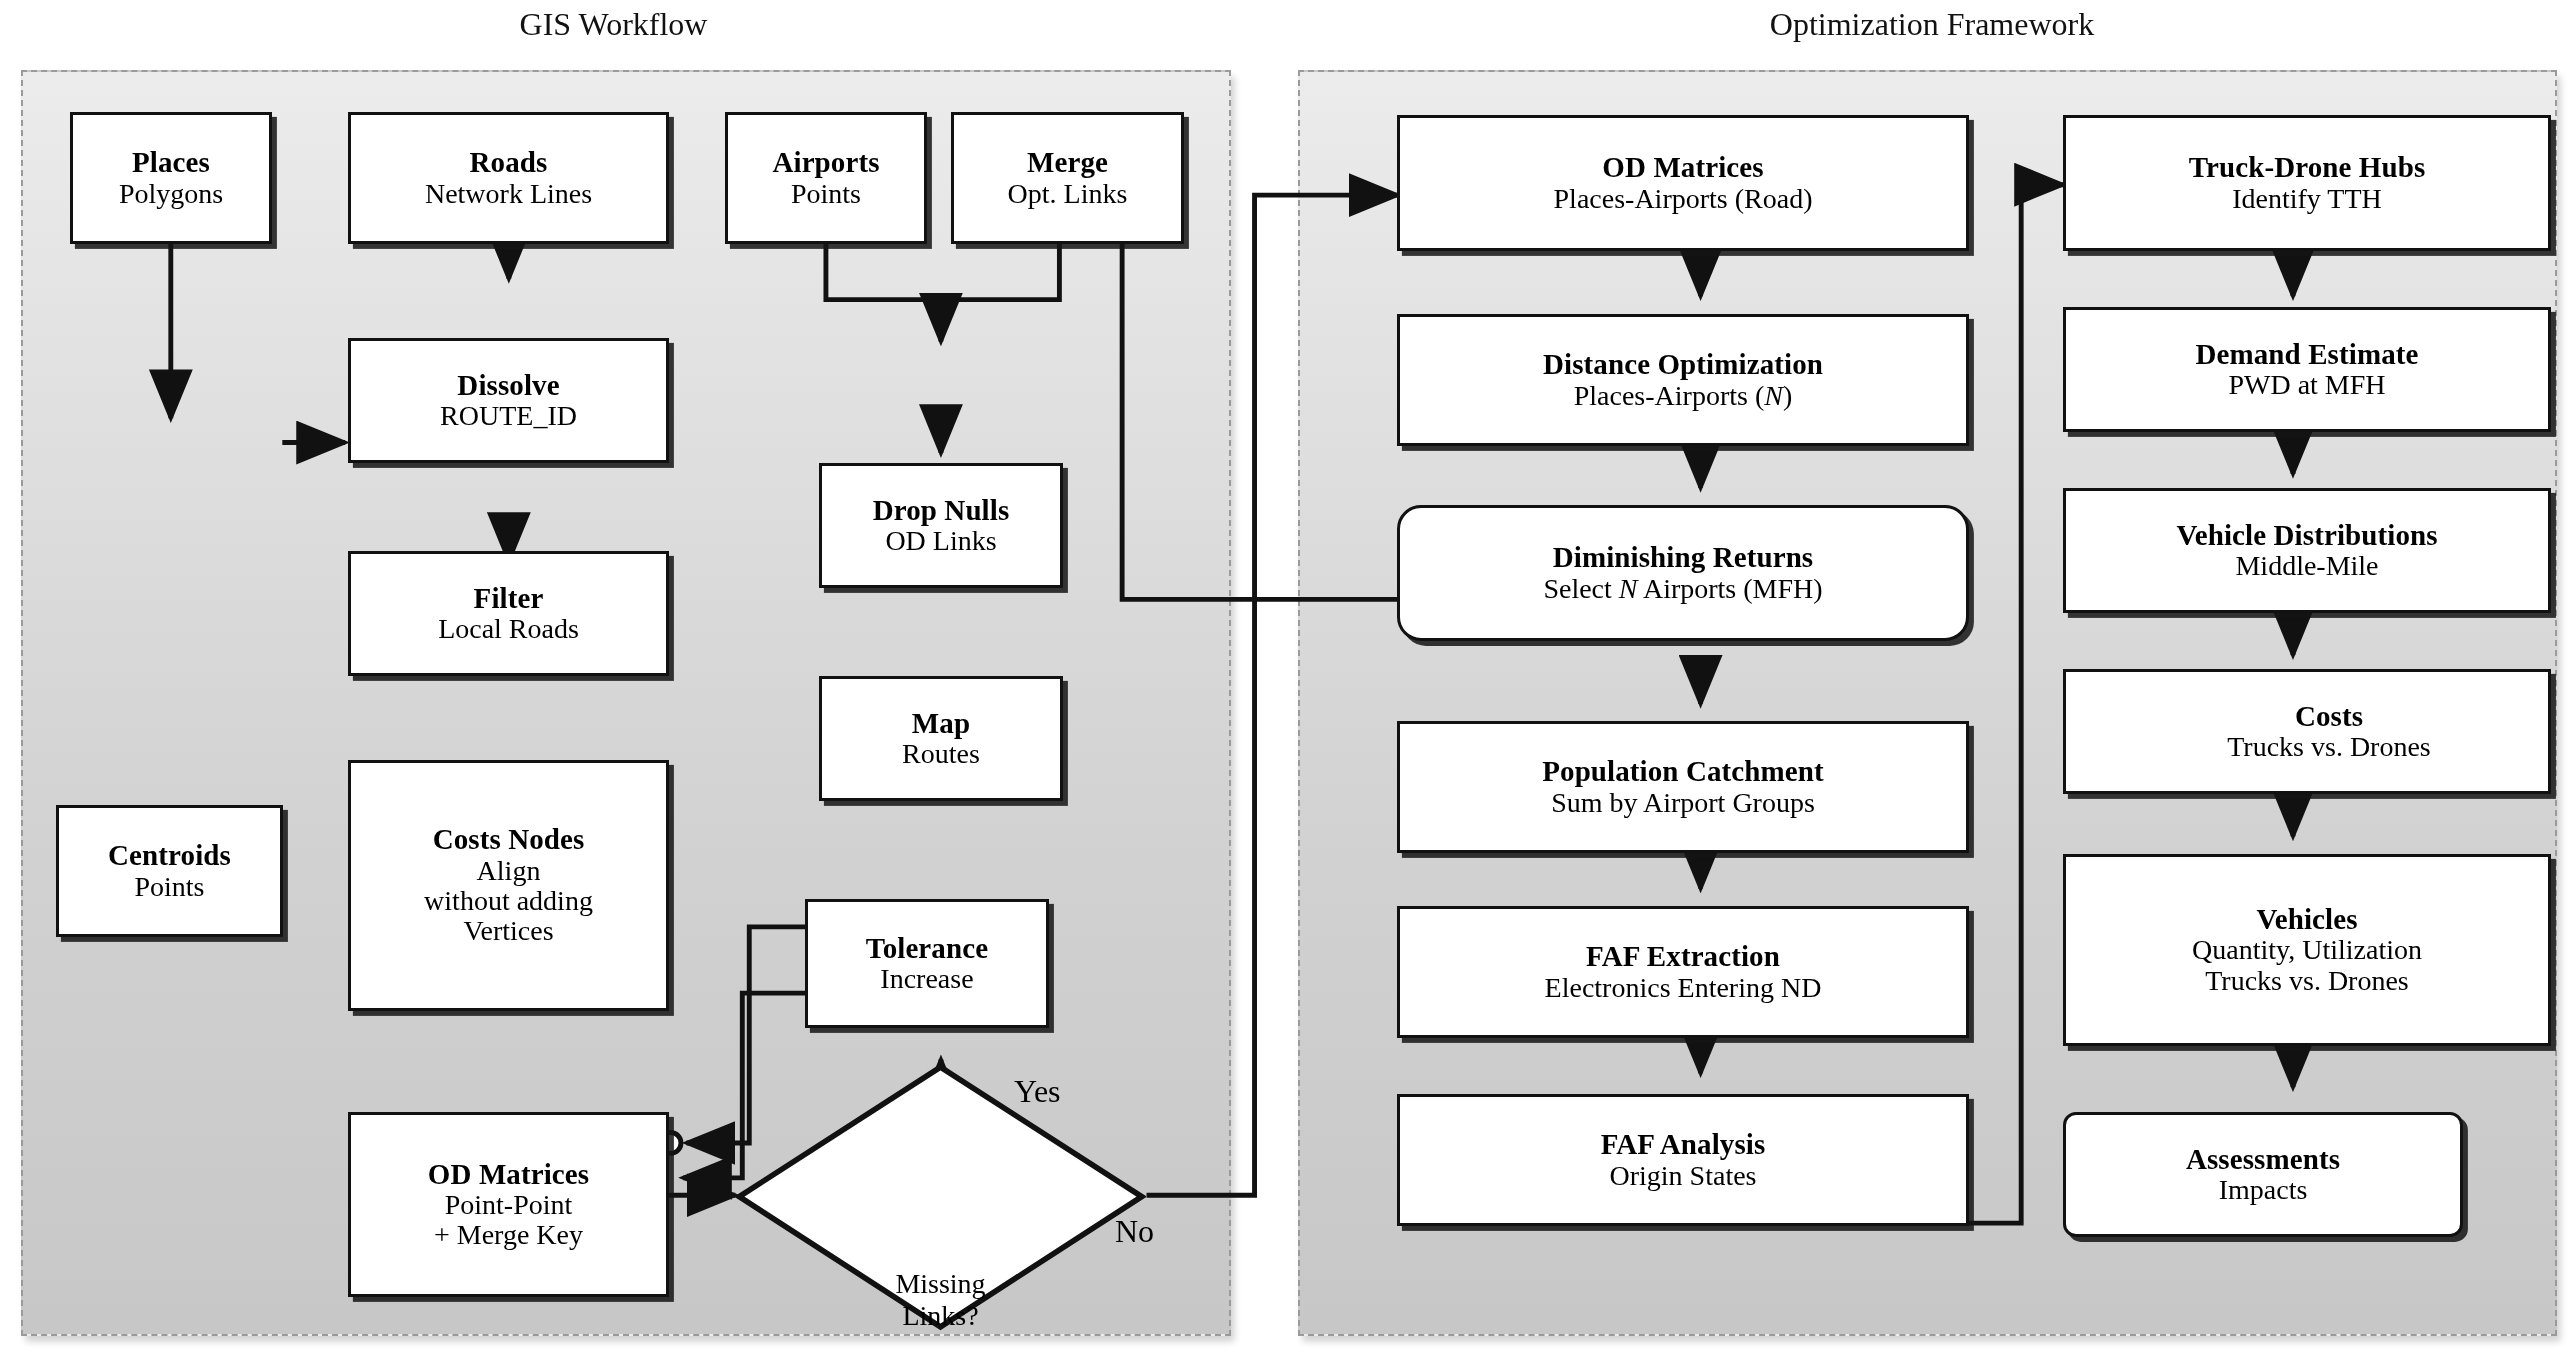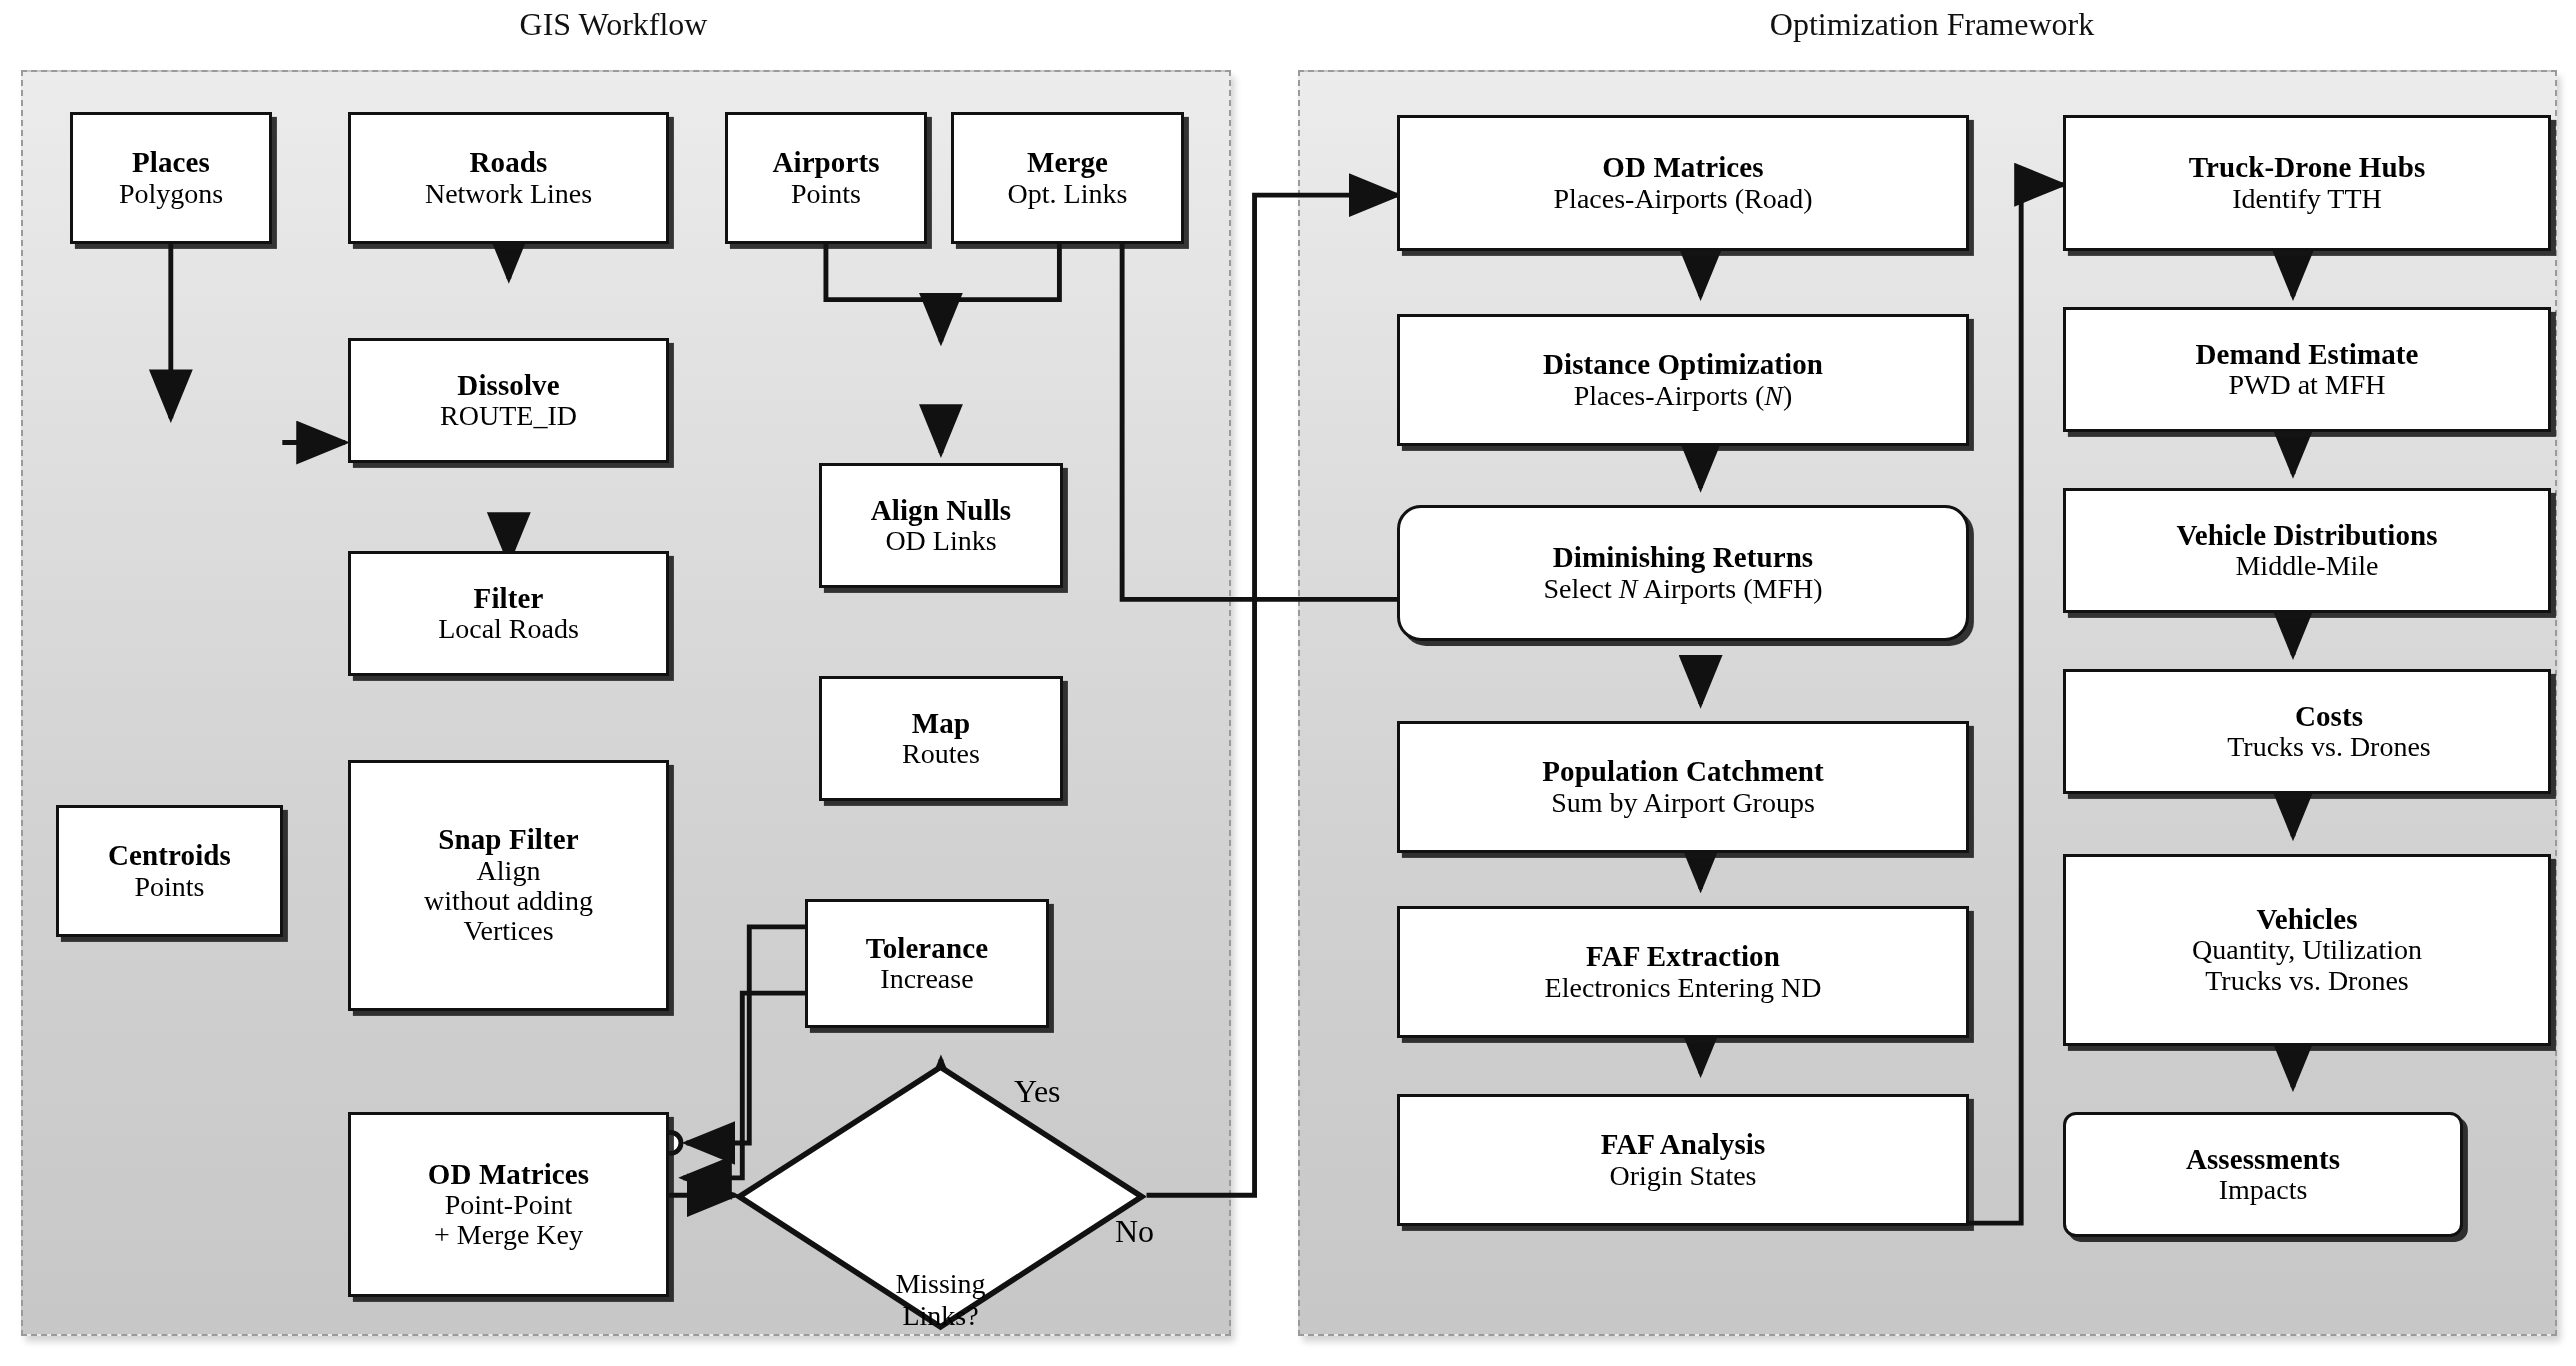--- a/index.html
+++ b/index.html
@@ -130,41 +130,41 @@
     <div class="t">Merge</div>
     <div class="s">Opt. Links</div>
   </div>
 
   <div class="node" style="left:348px;top:338px;width:321px;height:125px;">
     <div class="t">Dissolve</div>
     <div class="s">ROUTE_ID</div>
   </div>
 
   <div class="node" style="left:819px;top:463px;width:244px;height:125px;">
-    <div class="t">Align Nulls</div>
+    <div class="t">Drop Nulls</div>
     <div class="s">OD Links</div>
   </div>
 
   <div class="node" style="left:348px;top:551px;width:321px;height:125px;">
     <div class="t">Filter</div>
     <div class="s">Local Roads</div>
   </div>
 
   <div class="node" style="left:819px;top:676px;width:244px;height:125px;">
     <div class="t">Map</div>
     <div class="s">Routes</div>
   </div>
 
   <div class="node" style="left:56px;top:805px;width:227px;height:132px;">
     <div class="t">Centroids</div>
     <div class="s">Points</div>
   </div>
 
   <div class="node" style="left:348px;top:760px;width:321px;height:251px;">
-    <div class="t">Snap Filter</div>
+    <div class="t">Costs Nodes</div>
     <div class="s">Align</div>
     <div class="s">without adding</div>
     <div class="s">Vertices</div>
   </div>
 
   <div class="node" style="left:805px;top:899px;width:244px;height:129px;">
     <div class="t">Tolerance</div>
     <div class="s">Increase</div>
   </div>
 

